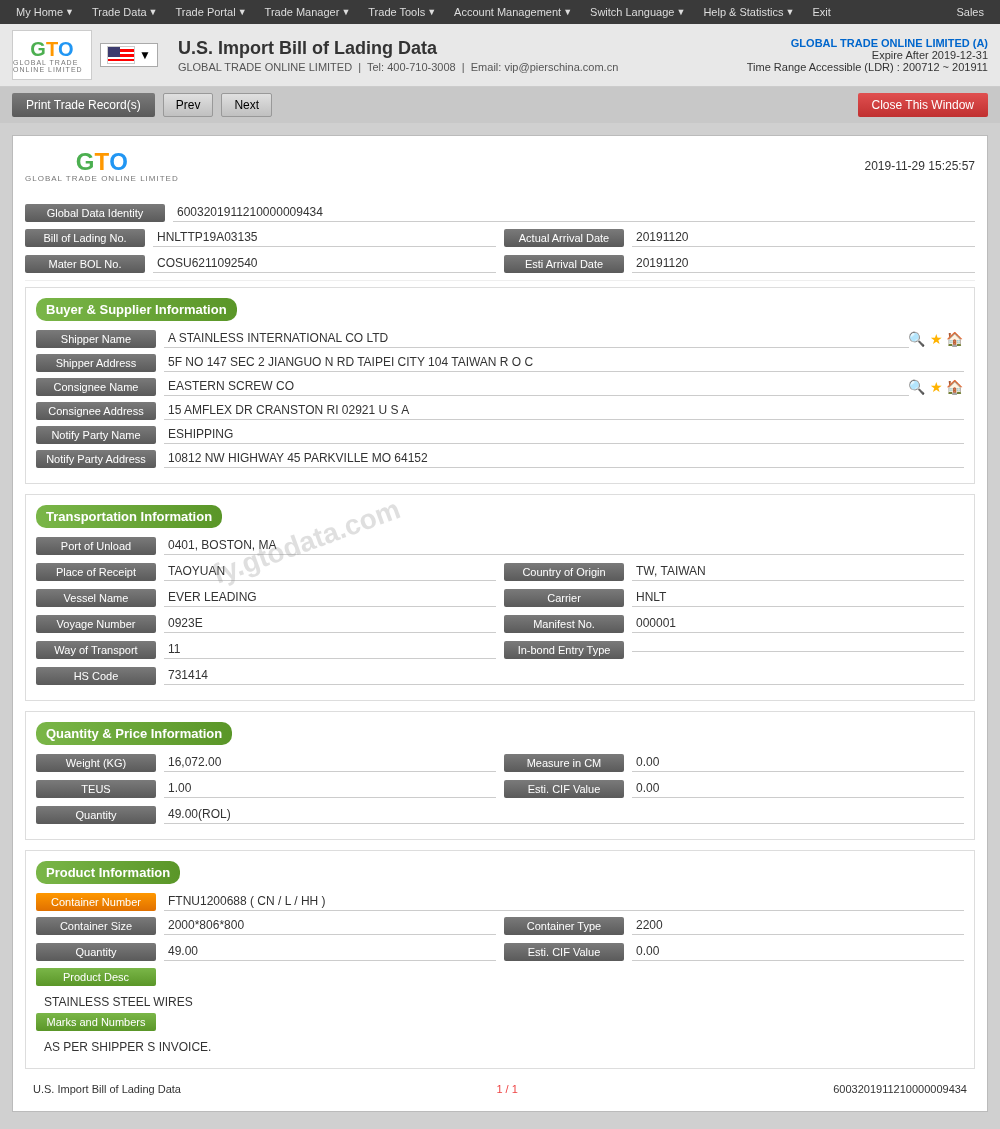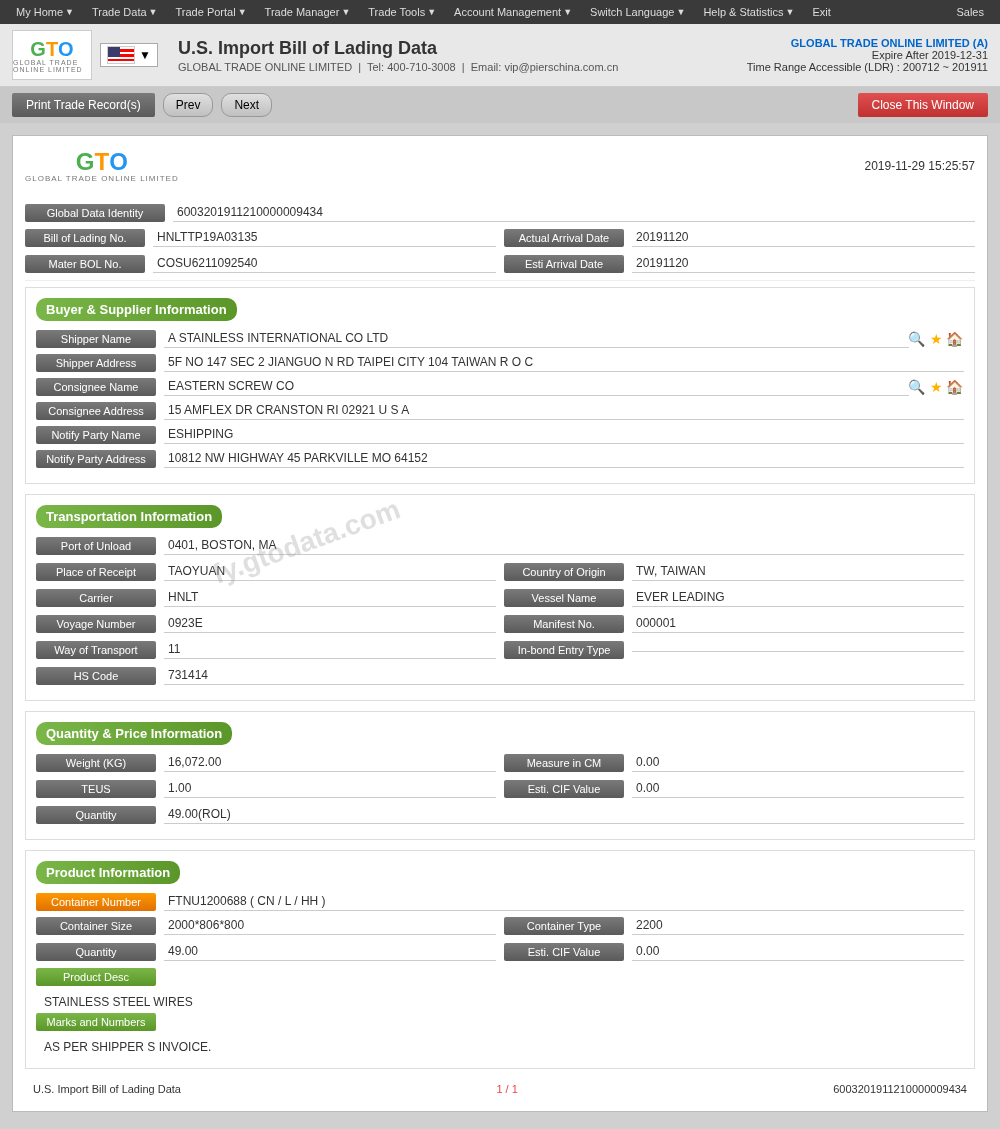--- a/index.html
+++ b/index.html
@@ -83,21 +83,21 @@
       cursor: pointer;
       font-size: 12px;
       border-radius: 2px;
     }
     .btn-nav {
       background: linear-gradient(to bottom, #e0e0e0, #c0c0c0);
       border: 1px solid #999;
       padding: 4px 12px;
       cursor: pointer;
       font-size: 12px;
-      border-radius: 10px;
+      border-radius: 2px;
     }
     .btn-close {
       background: linear-gradient(to bottom, #e05050, #c03030);
       color: white;
       border: none;
       padding: 5px 14px;
       cursor: pointer;
       font-size: 12px;
       border-radius: 2px;
       margin-left: auto;
@@ -480,26 +480,26 @@
         </div>
         <div class="field-col">
           <div class="field-label">Country of Origin</div>
           <div class="field-value">TW, TAIWAN</div>
         </div>
       </div>
 
       
       <div class="field-row-two">
         <div class="field-col">
+          <div class="field-label">Vessel Name</div>
+          <div class="field-value">EVER LEADING</div>
+        </div>
+        <div class="field-col">
           <div class="field-label">Carrier</div>
           <div class="field-value">HNLT</div>
-        </div>
-        <div class="field-col">
-          <div class="field-label">Vessel Name</div>
-          <div class="field-value">EVER LEADING</div>
         </div>
       </div>
 
       
       <div class="field-row-two">
         <div class="field-col">
           <div class="field-label">Voyage Number</div>
           <div class="field-value">0923E</div>
         </div>
         <div class="field-col">

